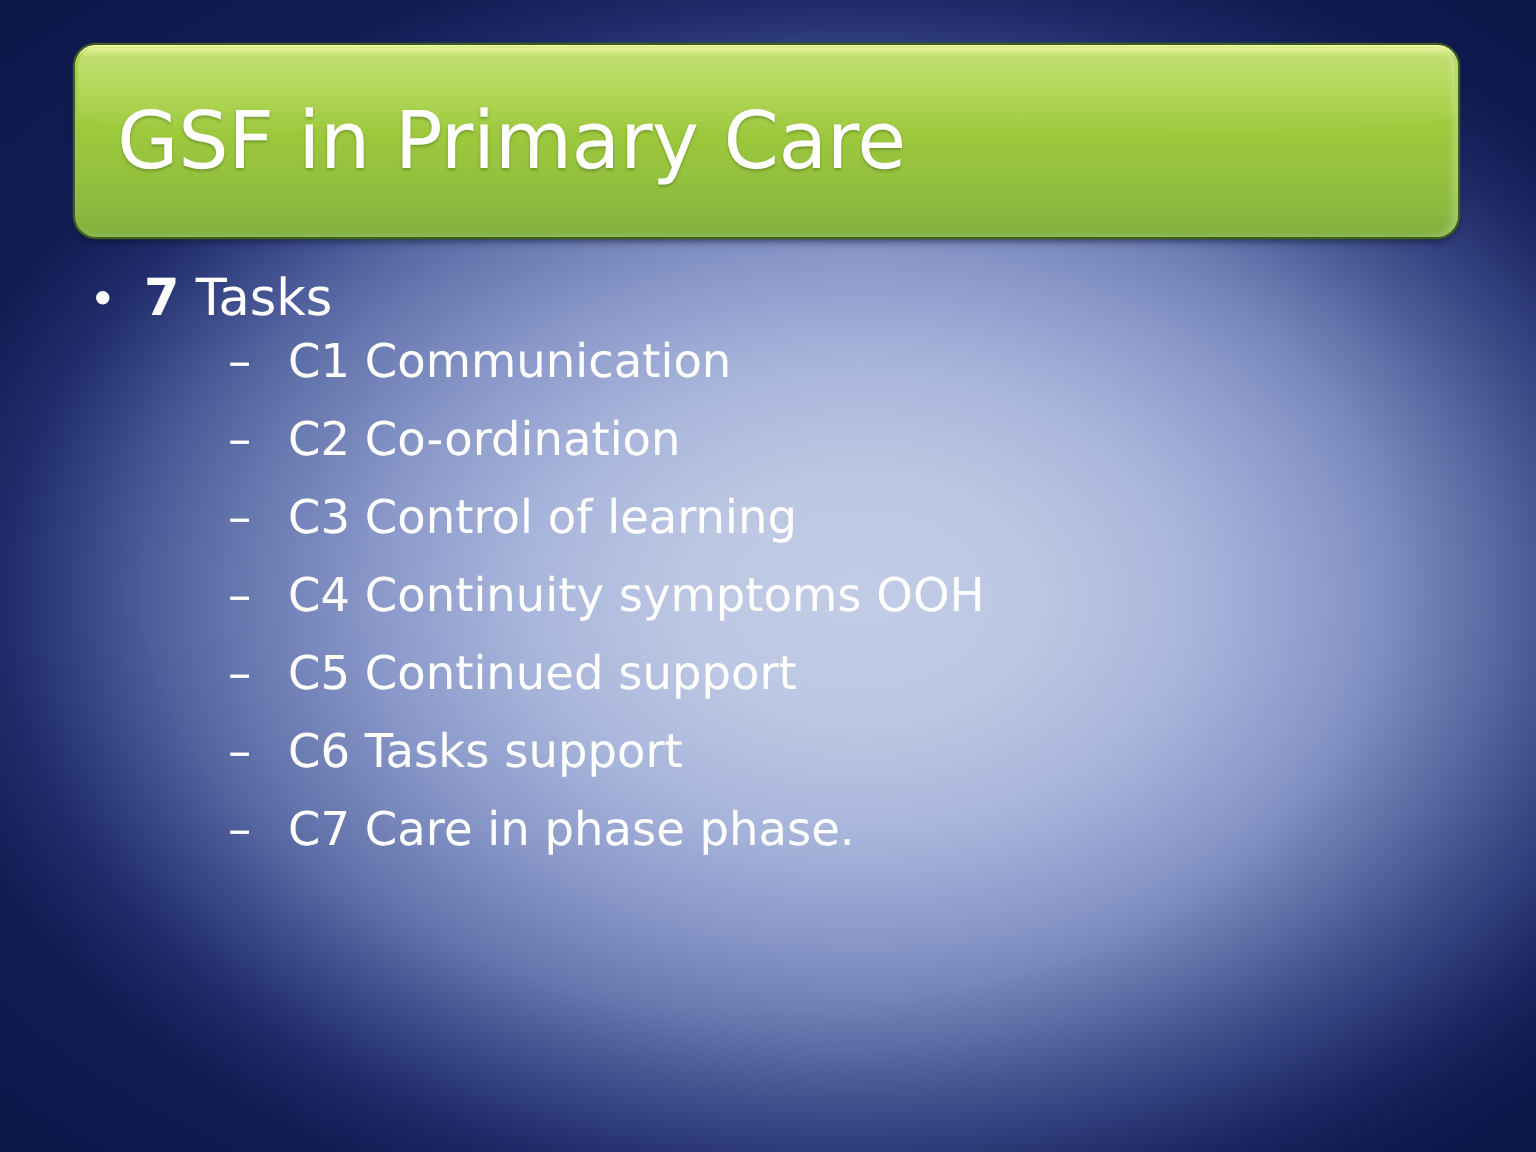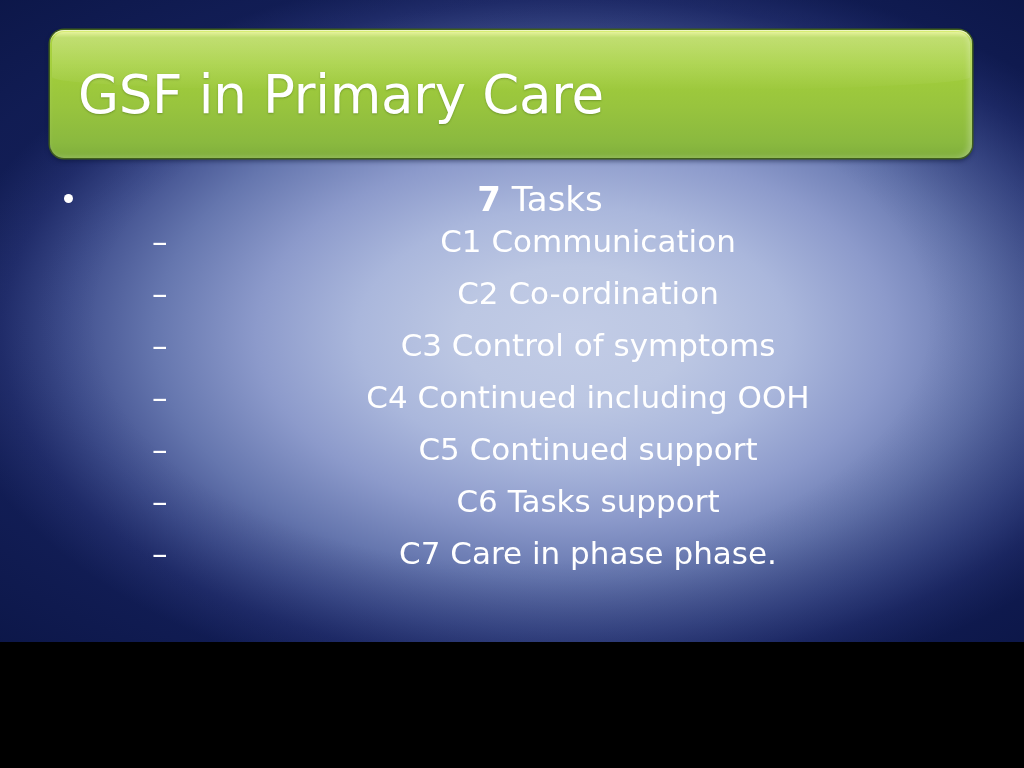--- a/index.html
+++ b/index.html
@@ -5,37 +5,36 @@
 <style>
   html, body {
     margin: 0;
     padding: 0;
     background: #000;
   }
 
   #slide {
     position: relative;
     width: 1024px;
-    height: 642px;
+    height: 768px;
     overflow: hidden;
     font-family: "DejaVu Sans", "Liberation Sans", sans-serif;
     
     background:
       radial-gradient(ellipse 62% 58% at 56% 52%,
          #c2cce6 0%,
          #bcc7e3 18%,
          #aab7dc 34%,
          #8c9acb 50%,
          #6576ae 66%,
          #3f4e8d 80%,
          #24306f 90%,
          #141f57 100%),
       linear-gradient(160deg, #1b2a6b 0%, #24357a 40%, #16245e 100%);
     background-color: #16245e;
-    text-align: center;
   }
 
   
   #slide .vignette {
     position: absolute;
     inset: 0;
     pointer-events: none;
     background:
       radial-gradient(ellipse 78% 72% at 50% 50%,
         rgba(10,22,75,0) 52%,
@@ -175,25 +174,25 @@
           <li class="bullet-l2">
             <span class="marker">–</span>
             <span>C1 Communication</span>
           </li>
           <li class="bullet-l2">
             <span class="marker">–</span>
             <span>C2 Co-ordination</span>
           </li>
           <li class="bullet-l2">
             <span class="marker">–</span>
-            <span>C3 Control of symptoms</span>
-          </li>
-          <li class="bullet-l2">
-            <span class="marker">–</span>
-            <span>C4 Continued including OOH</span>
+            <span>C3 Control of learning</span>
+          </li>
+          <li class="bullet-l2">
+            <span class="marker">–</span>
+            <span>C4 Continuity symptoms OOH</span>
           </li>
           <li class="bullet-l2">
             <span class="marker">–</span>
             <span>C5 Continued support</span>
           </li>
           <li class="bullet-l2">
             <span class="marker">–</span>
             <span>C6 Tasks support</span>
           </li>
           <li class="bullet-l2">

